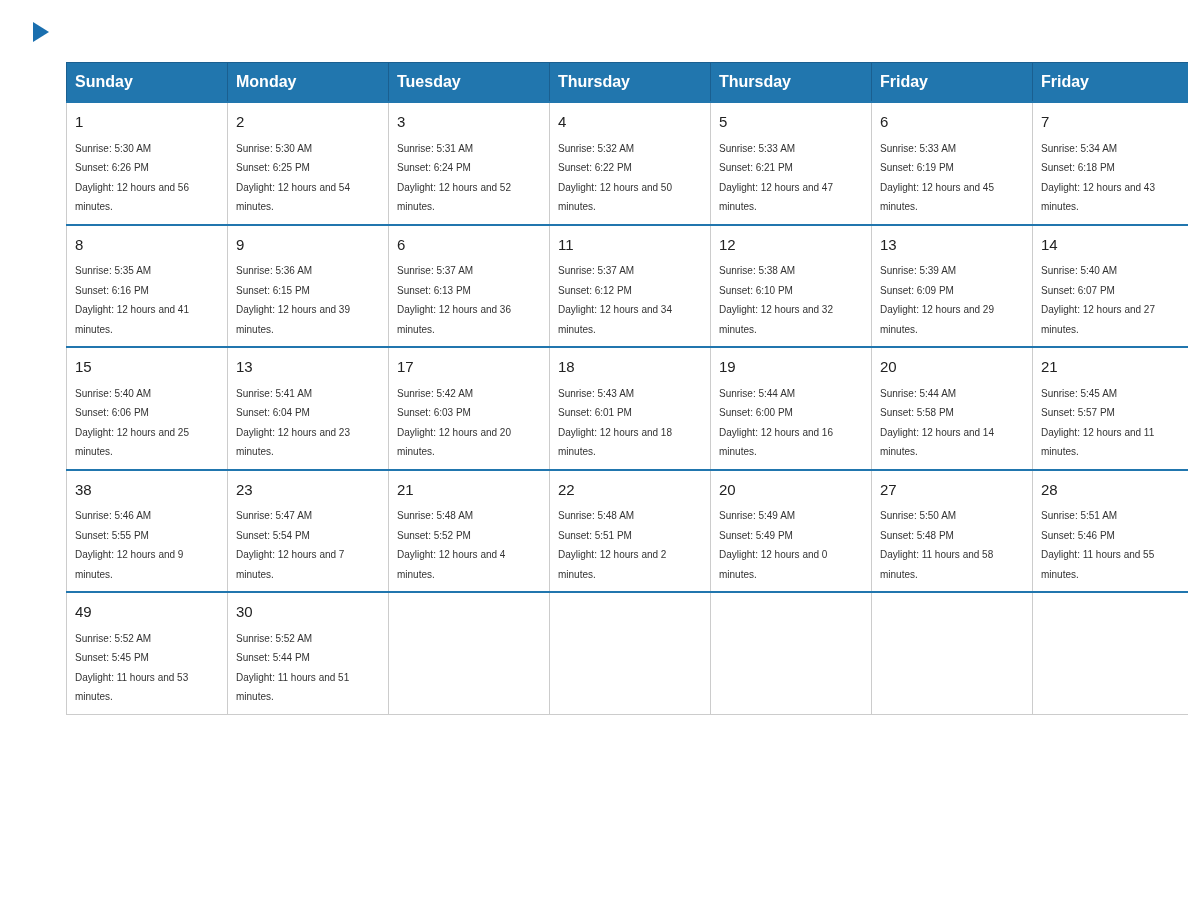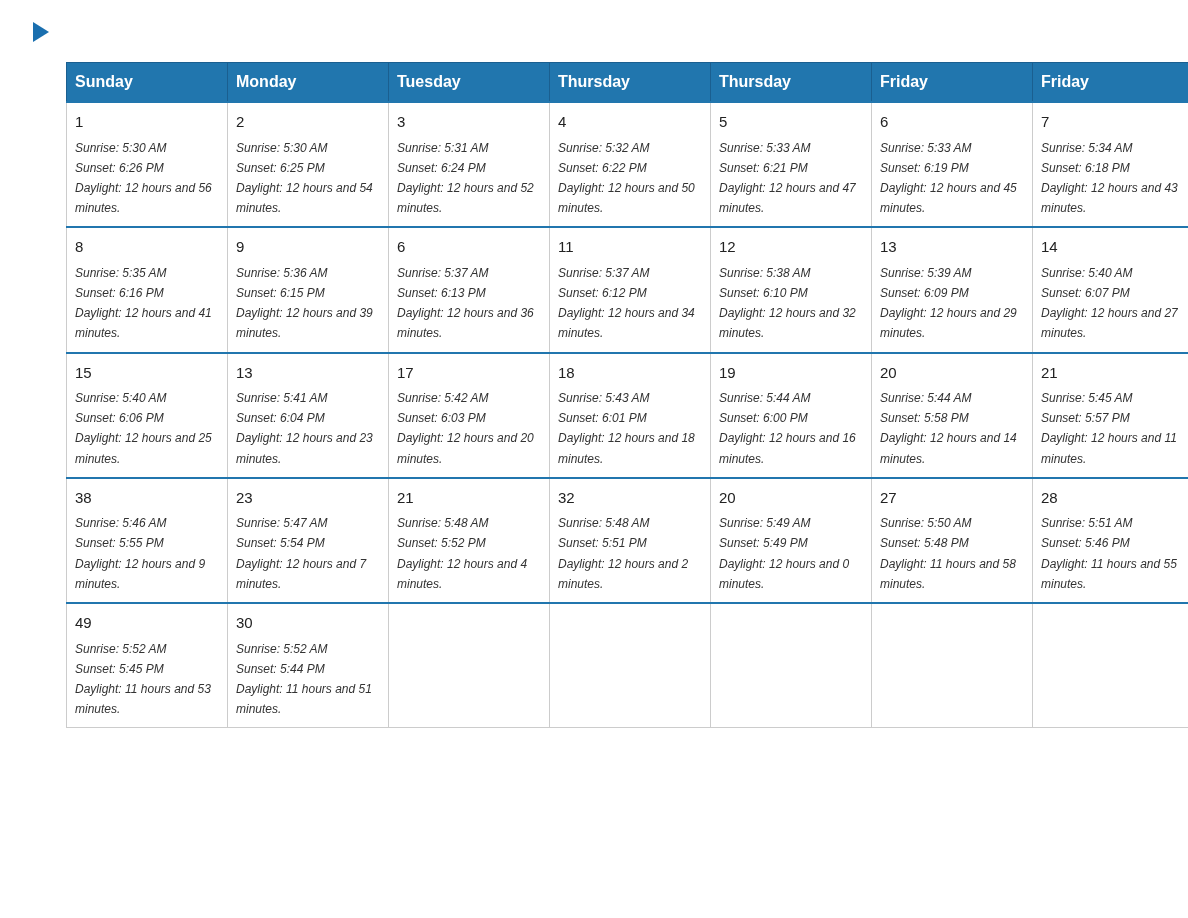--- a/index.html
+++ b/index.html
@@ -92,24 +92,23 @@
       background: #fff;
     }
     .day-number {
       font-size: 15px;
       font-weight: normal;
       color: #222;
       display: block;
       margin-bottom: 4px;
     }
     .day-info {
-      font-size: 12px;
+      font-size: 10px;
       color: #333;
       line-height: 1.6;
-      font-style: italic;
     }
     tr.week-row td {
       border-top: 2px solid #2176ae;
     }
   </style>
 </head>
 <body>
 
 <div class="header-section">
   <div class="logo-area">
@@ -237,21 +236,21 @@
       </td>
         <td>
         <span class="day-number">23</span>
         <span class="day-info">Sunrise: 5:47 AM<br>Sunset: 5:54 PM<br>Daylight: 12 hours and 7 minutes.</span>
       </td>
         <td>
         <span class="day-number">21</span>
         <span class="day-info">Sunrise: 5:48 AM<br>Sunset: 5:52 PM<br>Daylight: 12 hours and 4 minutes.</span>
       </td>
         <td>
-        <span class="day-number">32</span>
+        <span class="day-number">22</span>
         <span class="day-info">Sunrise: 5:48 AM<br>Sunset: 5:51 PM<br>Daylight: 12 hours and 2 minutes.</span>
       </td>
         <td>
         <span class="day-number">20</span>
         <span class="day-info">Sunrise: 5:49 AM<br>Sunset: 5:49 PM<br>Daylight: 12 hours and 0 minutes.</span>
       </td>
         <td>
         <span class="day-number">27</span>
         <span class="day-info">Sunrise: 5:50 AM<br>Sunset: 5:48 PM<br>Daylight: 11 hours and 58 minutes.</span>
       </td>

